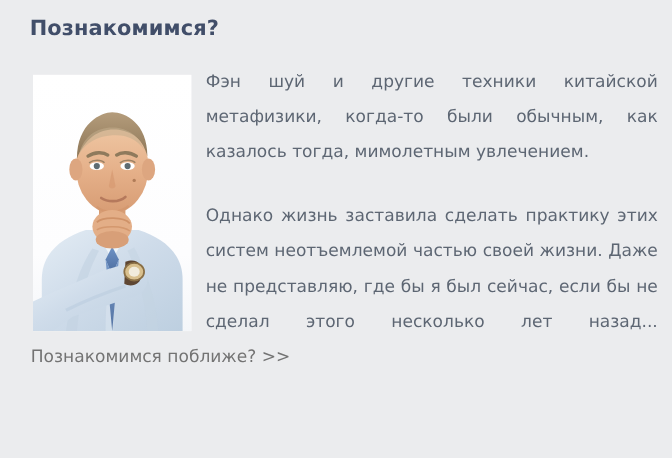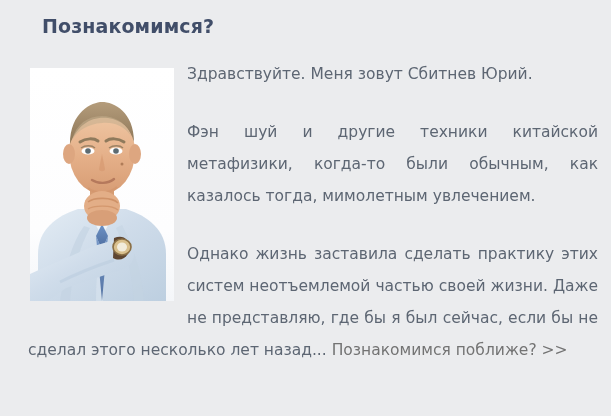--- a/index.html
+++ b/index.html
@@ -16,21 +16,21 @@
     position: relative;
   }
   .page {
     position: relative;
     width: 611px;
     height: 416px;
     box-sizing: border-box;
   }
   .section-heading {
     position: absolute;
-    left: 42px;
+    left: 27px;
     top: 14px;
     margin: 0;
     font-size: 19px;
     line-height: 24px;
     font-weight: bold;
     color: #414e69;
     letter-spacing: 0.1px;
   }
   .content {
     position: absolute;
@@ -158,20 +158,19 @@
         <ellipse cx="92" cy="179" rx="9" ry="8" fill="#d9c08e" stroke="#8a6f45" stroke-width="1.6"></ellipse>
         <ellipse cx="92" cy="179" rx="5" ry="4.5" fill="#f2ecdc"></ellipse>
 
         <ellipse cx="72" cy="138" rx="18" ry="15" fill="#e3ae87"></ellipse>
         <path d="M58 134 C64 129 82 129 88 135" stroke="#cf9268" stroke-width="1.6" fill="none"></path>
         <path d="M58 141 C64 137 82 137 88 142" stroke="#cf9268" stroke-width="1.4" fill="none" opacity="0.8"></path>
         <ellipse cx="72" cy="150" rx="15" ry="8" fill="#d89f78"></ellipse>
       </svg>
     </figure>
 
-    <p class="body-copy">Здравствуйте. Меня зовут Сбитнев Юрий.</p>
 
     <p class="body-copy">Фэн шуй и другие техники китайской метафизики, когда-то были обычным, как казалось тогда, мимолетным увлечением.</p>
 
     <p class="body-copy para-last"><span>Однако жизнь заставила сделать практику этих систем неотъемлемой частью своей жизни. Даже не представляю, где бы я был сейчас, если бы не сделал этого несколько лет назад... </span><a class="cta-link" href="#">Познакомимся поближе? &gt;&gt;</a></p>
 
   </div>
 </div>
 
 </body></html>

